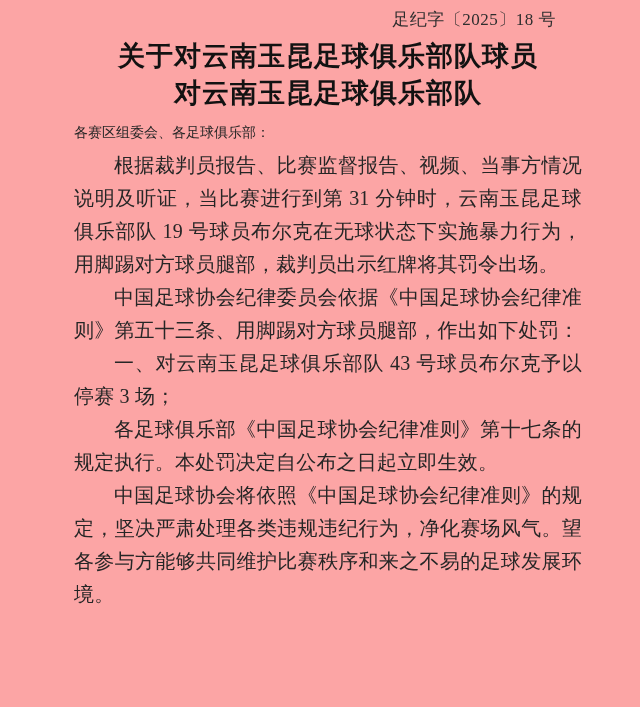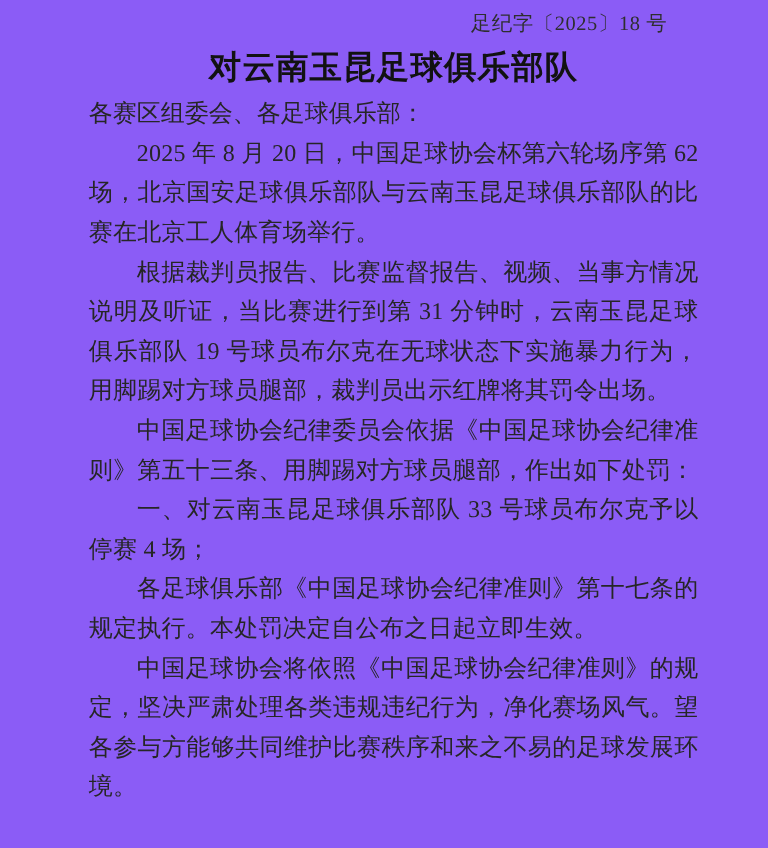--- a/index.html
+++ b/index.html
@@ -4,21 +4,21 @@
 <style>
   html, body {
     margin: 0;
     padding: 0;
     background: #ffffff;
   }
   .page {
     position: relative;
     width: 640px;
     height: 707px;
-    background: #8b5cf6;
+    background: #fca5a5;
     font-family: "Liberation Serif", "DejaVu Serif", serif;
     color: #262626;
     overflow: hidden;
     box-sizing: border-box;
     padding: 8px 58px 0 74px;
   }
   .doc-number {
     text-align: right;
     font-size: 17px;
     line-height: 24px;
@@ -30,46 +30,46 @@
     margin: 6px 0 4px 0;
     text-align: center;
     font-size: 27px;
     font-weight: 700;
     line-height: 37px;
     color: #121212;
     letter-spacing: 1px;
   }
   .title .tline { display: block; }
   .salutation {
-    font-size: 20px;
+    font-size: 14px;
     line-height: 33px;
     margin-top: 2px;
   }
   .para {
     margin: 0;
     font-size: 20px;
     line-height: 33px;
     text-indent: 2em;
     text-align: justify;
     letter-spacing: 0.2px;
   }
 </style>
 </head>
 <body>
 
 <div class="page">
 
   <div class="doc-number">足纪字〔2025〕18 号</div>
 
   <h1 class="title">
+    <span class="tline">关于对云南玉昆足球俱乐部队球员</span>
     <span class="tline">对云南玉昆足球俱乐部队</span>
   </h1>
 
   <div class="salutation">各赛区组委会、各足球俱乐部：</div>
 
-  <p class="para">2025 年 8 月 20 日，中国足球协会杯第六轮场序第 62 场，北京国安足球俱乐部队与云南玉昆足球俱乐部队的比赛在北京工人体育场举行。</p>
   <p class="para">根据裁判员报告、比赛监督报告、视频、当事方情况说明及听证，当比赛进行到第 31 分钟时，云南玉昆足球俱乐部队 19 号球员布尔克在无球状态下实施暴力行为，用脚踢对方球员腿部，裁判员出示红牌将其罚令出场。</p>
   <p class="para">中国足球协会纪律委员会依据《中国足球协会纪律准则》第五十三条、用脚踢对方球员腿部，作出如下处罚：</p>
-  <p class="para">一、对云南玉昆足球俱乐部队 33 号球员布尔克予以停赛 4 场；</p>
+  <p class="para">一、对云南玉昆足球俱乐部队 43 号球员布尔克予以停赛 3 场；</p>
   <p class="para">各足球俱乐部《中国足球协会纪律准则》第十七条的规定执行。本处罚决定自公布之日起立即生效。</p>
   <p class="para">中国足球协会将依照《中国足球协会纪律准则》的规定，坚决严肃处理各类违规违纪行为，净化赛场风气。望各参与方能够共同维护比赛秩序和来之不易的足球发展环境。</p>
 
 </div>
 
 </body></html>

